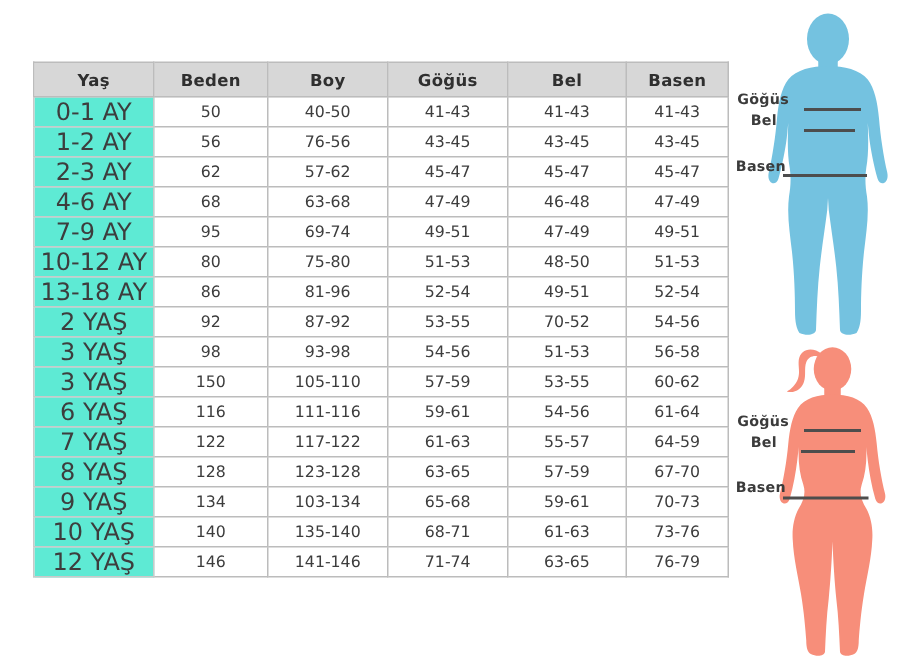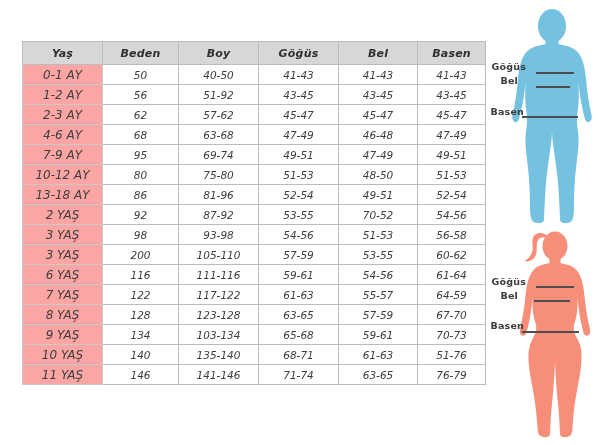--- a/index.html
+++ b/index.html
@@ -9,21 +9,20 @@
     font-family:"DejaVu Sans", "Liberation Sans", sans-serif;
     position:relative;
     overflow:hidden;
   }
 
   
   .size-table {
     position:absolute; left:22px; top:41px;
     border-collapse:collapse;
     table-layout:fixed;
-    font-style:italic;
   }
   .size-table th, .size-table td {
     border:1px solid #bcbcbc;
     text-align:center;
     vertical-align:middle;
     padding:0;
     white-space:nowrap;
   }
   .size-table th {
     height:22px;
@@ -33,23 +32,23 @@
     color:#2f2f2f;
     letter-spacing:0.2px;
   }
   .size-table td {
     height:19px;
     font-size:10.5px;
     color:#3d3d3d;
     background:#ffffff;
   }
   .size-table td.age-col {
-    background:#fca5a5;
+    background:#5eead4;
     border-color:#c9c9c9;
-    font-size:12px;
+    font-size:16px;
     margin-left:20px;
   }
 
   
   .figure { position:absolute; }
   #boy-figure  { left:502px; top:8px; }
   #girl-figure { left:503px; top:227px; }
 
   .measure-line {
     position:absolute;
@@ -93,21 +92,21 @@
         <td class="age-col">0-1 AY</td>
         <td>50</td>
         <td>40-50</td>
         <td>41-43</td>
         <td>41-43</td>
         <td>41-43</td>
       </tr>
       <tr>
         <td class="age-col">1-2 AY</td>
         <td>56</td>
-        <td>51-92</td>
+        <td>76-56</td>
         <td>43-45</td>
         <td>43-45</td>
         <td>43-45</td>
       </tr>
       <tr>
         <td class="age-col">2-3 AY</td>
         <td>62</td>
         <td>57-62</td>
         <td>45-47</td>
         <td>45-47</td>
@@ -156,21 +155,21 @@
       <tr>
         <td class="age-col">3 YAŞ</td>
         <td>98</td>
         <td>93-98</td>
         <td>54-56</td>
         <td>51-53</td>
         <td>56-58</td>
       </tr>
       <tr>
         <td class="age-col">3 YAŞ</td>
-        <td>200</td>
+        <td>150</td>
         <td>105-110</td>
         <td>57-59</td>
         <td>53-55</td>
         <td>60-62</td>
       </tr>
       <tr>
         <td class="age-col">6 YAŞ</td>
         <td>116</td>
         <td>111-116</td>
         <td>59-61</td>
@@ -200,24 +199,24 @@
         <td>65-68</td>
         <td>59-61</td>
         <td>70-73</td>
       </tr>
       <tr>
         <td class="age-col">10 YAŞ</td>
         <td>140</td>
         <td>135-140</td>
         <td>68-71</td>
         <td>61-63</td>
-        <td>51-76</td>
-      </tr>
-      <tr>
-        <td class="age-col">11 YAŞ</td>
+        <td>73-76</td>
+      </tr>
+      <tr>
+        <td class="age-col">12 YAŞ</td>
         <td>146</td>
         <td>141-146</td>
         <td>71-74</td>
         <td>63-65</td>
         <td>76-79</td>
       </tr>
     </tbody>
 </table>
 
 <svg id="boy-figure" class="figure" width="100" height="216" viewBox="0 0 100 216" xmlns="http://www.w3.org/2000/svg">

